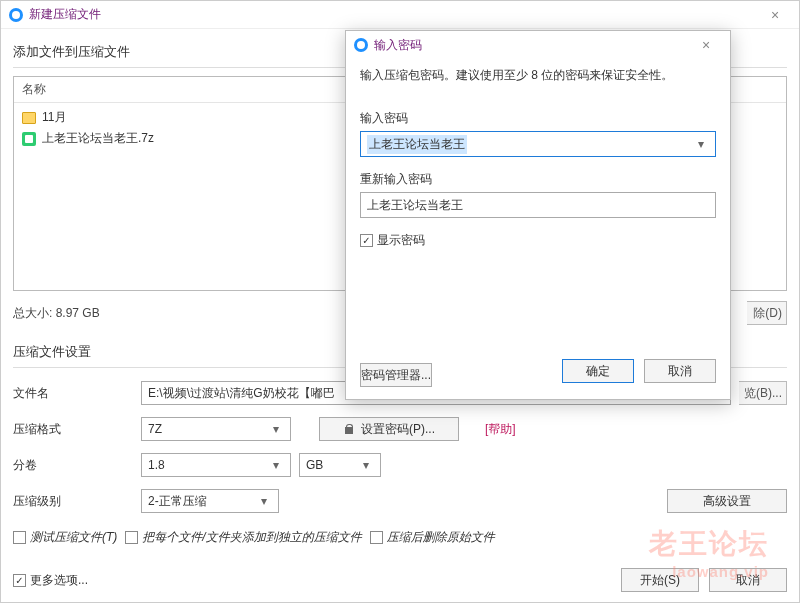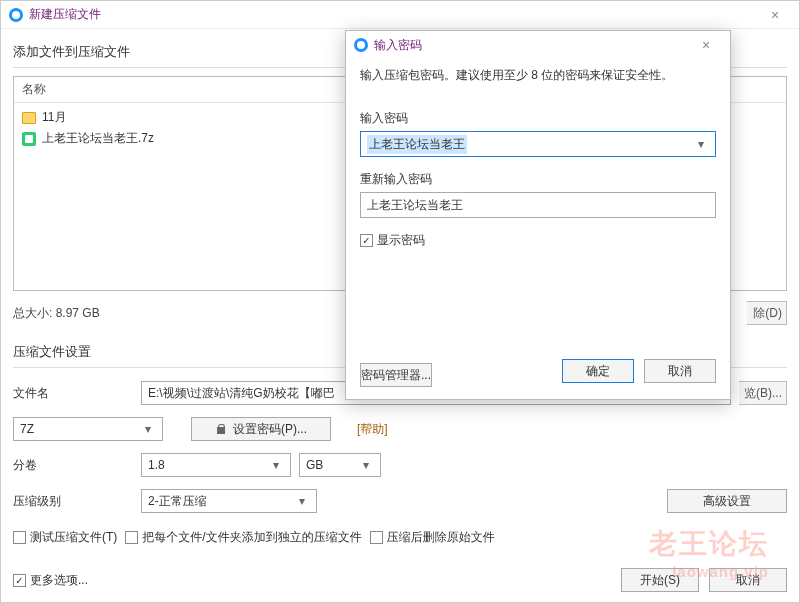--- a/index.html
+++ b/index.html
@@ -30,21 +30,21 @@
 
   .form-row { display:flex; align-items:center; min-height: 34px; gap: 8px; margin: 2px 0;}
   .form-row .lbl { width: 120px; color: #333; }
   .form-row select, .form-row input[type=text], .combo {
     height: 24px; border: 1px solid #aaa; background: #fff; padding: 0 6px; color: #333;
   }
   .combo { display:flex; align-items:center; justify-content:space-between; }
   .chev { width:16px; text-align:center; color:#666; }
   .btn { height: 24px; border: 1px solid #aaa; background: #f4f4f4; padding: 0 10px; display:inline-flex; align-items:center; gap:6px; color:#333; }
   .btn.wide { min-width: 120px; justify-content:center; }
-  .link { color: #a16207; }
+  .link { color: #be185d; }
 
   .checkbox { display:inline-flex; align-items:center; gap:4px; }
   .checkbox .box { width:13px; height:13px; border:1px solid #888; background:#fff; display:inline-flex; align-items:center; justify-content:center; font-size:10px; color:#333; }
 
   .bottom-row { position:absolute; left:12px; right:12px; bottom:10px; display:flex; justify-content:space-between; align-items:center; }
   .bottom-btns { display:flex; gap:10px; }
   .std-btn { width: 78px; height: 24px; border:1px solid #aaa; background:#f4f4f4; display:inline-flex; align-items:center; justify-content:center; }
 
   .watermark { position:absolute; right: 30px; bottom: 22px; color: #ff7a6a; opacity: .35; font-weight:600; pointer-events:none; text-align:right;}
   .watermark .big{ font-size:28px; letter-spacing:2px;}
@@ -109,20 +109,21 @@
 
     <div class="form-row">
       <span class="lbl">文件名</span>
       <div class="combo" style="flex:1;">
         <span>E:\视频\过渡站\清纯G奶校花【嘟巴</span>
       </div>
       <span class="truncated-btn" style="width:48px;">览(B)...</span>
     </div>
 
     <div class="form-row">
+      <span class="lbl">压缩格式</span>
       <div class="combo" style="width:150px;">
         <span>7Z</span>
         <span class="chev">▾</span>
       </div>
       <span style="width:12px;"></span>
       <span class="btn" style="width:140px; justify-content:center;">
         <span class="lock-ico"></span>
         <span>设置密码(P)...</span>
       </span>
       <span style="width:10px;"></span>
@@ -136,29 +137,29 @@
         <span class="chev">▾</span>
       </div>
       <div class="combo" style="width:82px;">
         <span>GB</span>
         <span class="chev">▾</span>
       </div>
     </div>
 
     <div class="form-row">
       <span class="lbl">压缩级别</span>
-      <div class="combo" style="width:176px;">
+      <div class="combo" style="width:138px;">
         <span>2-正常压缩</span>
         <span class="chev">▾</span>
       </div>
       <span style="flex:1"></span>
       <span class="btn wide">高级设置</span>
     </div>
 
-    <div class="form-row" style="">
+    <div class="form-row" style="font-style:italic;">
       <label class="checkbox">
         <span class="box"></span>
         <span>测试压缩文件(T)</span>
       </label>
       <label class="checkbox">
         <span class="box"></span>
         <span>把每个文件/文件夹添加到独立的压缩文件</span>
       </label>
       <label class="checkbox">
         <span class="box"></span>

